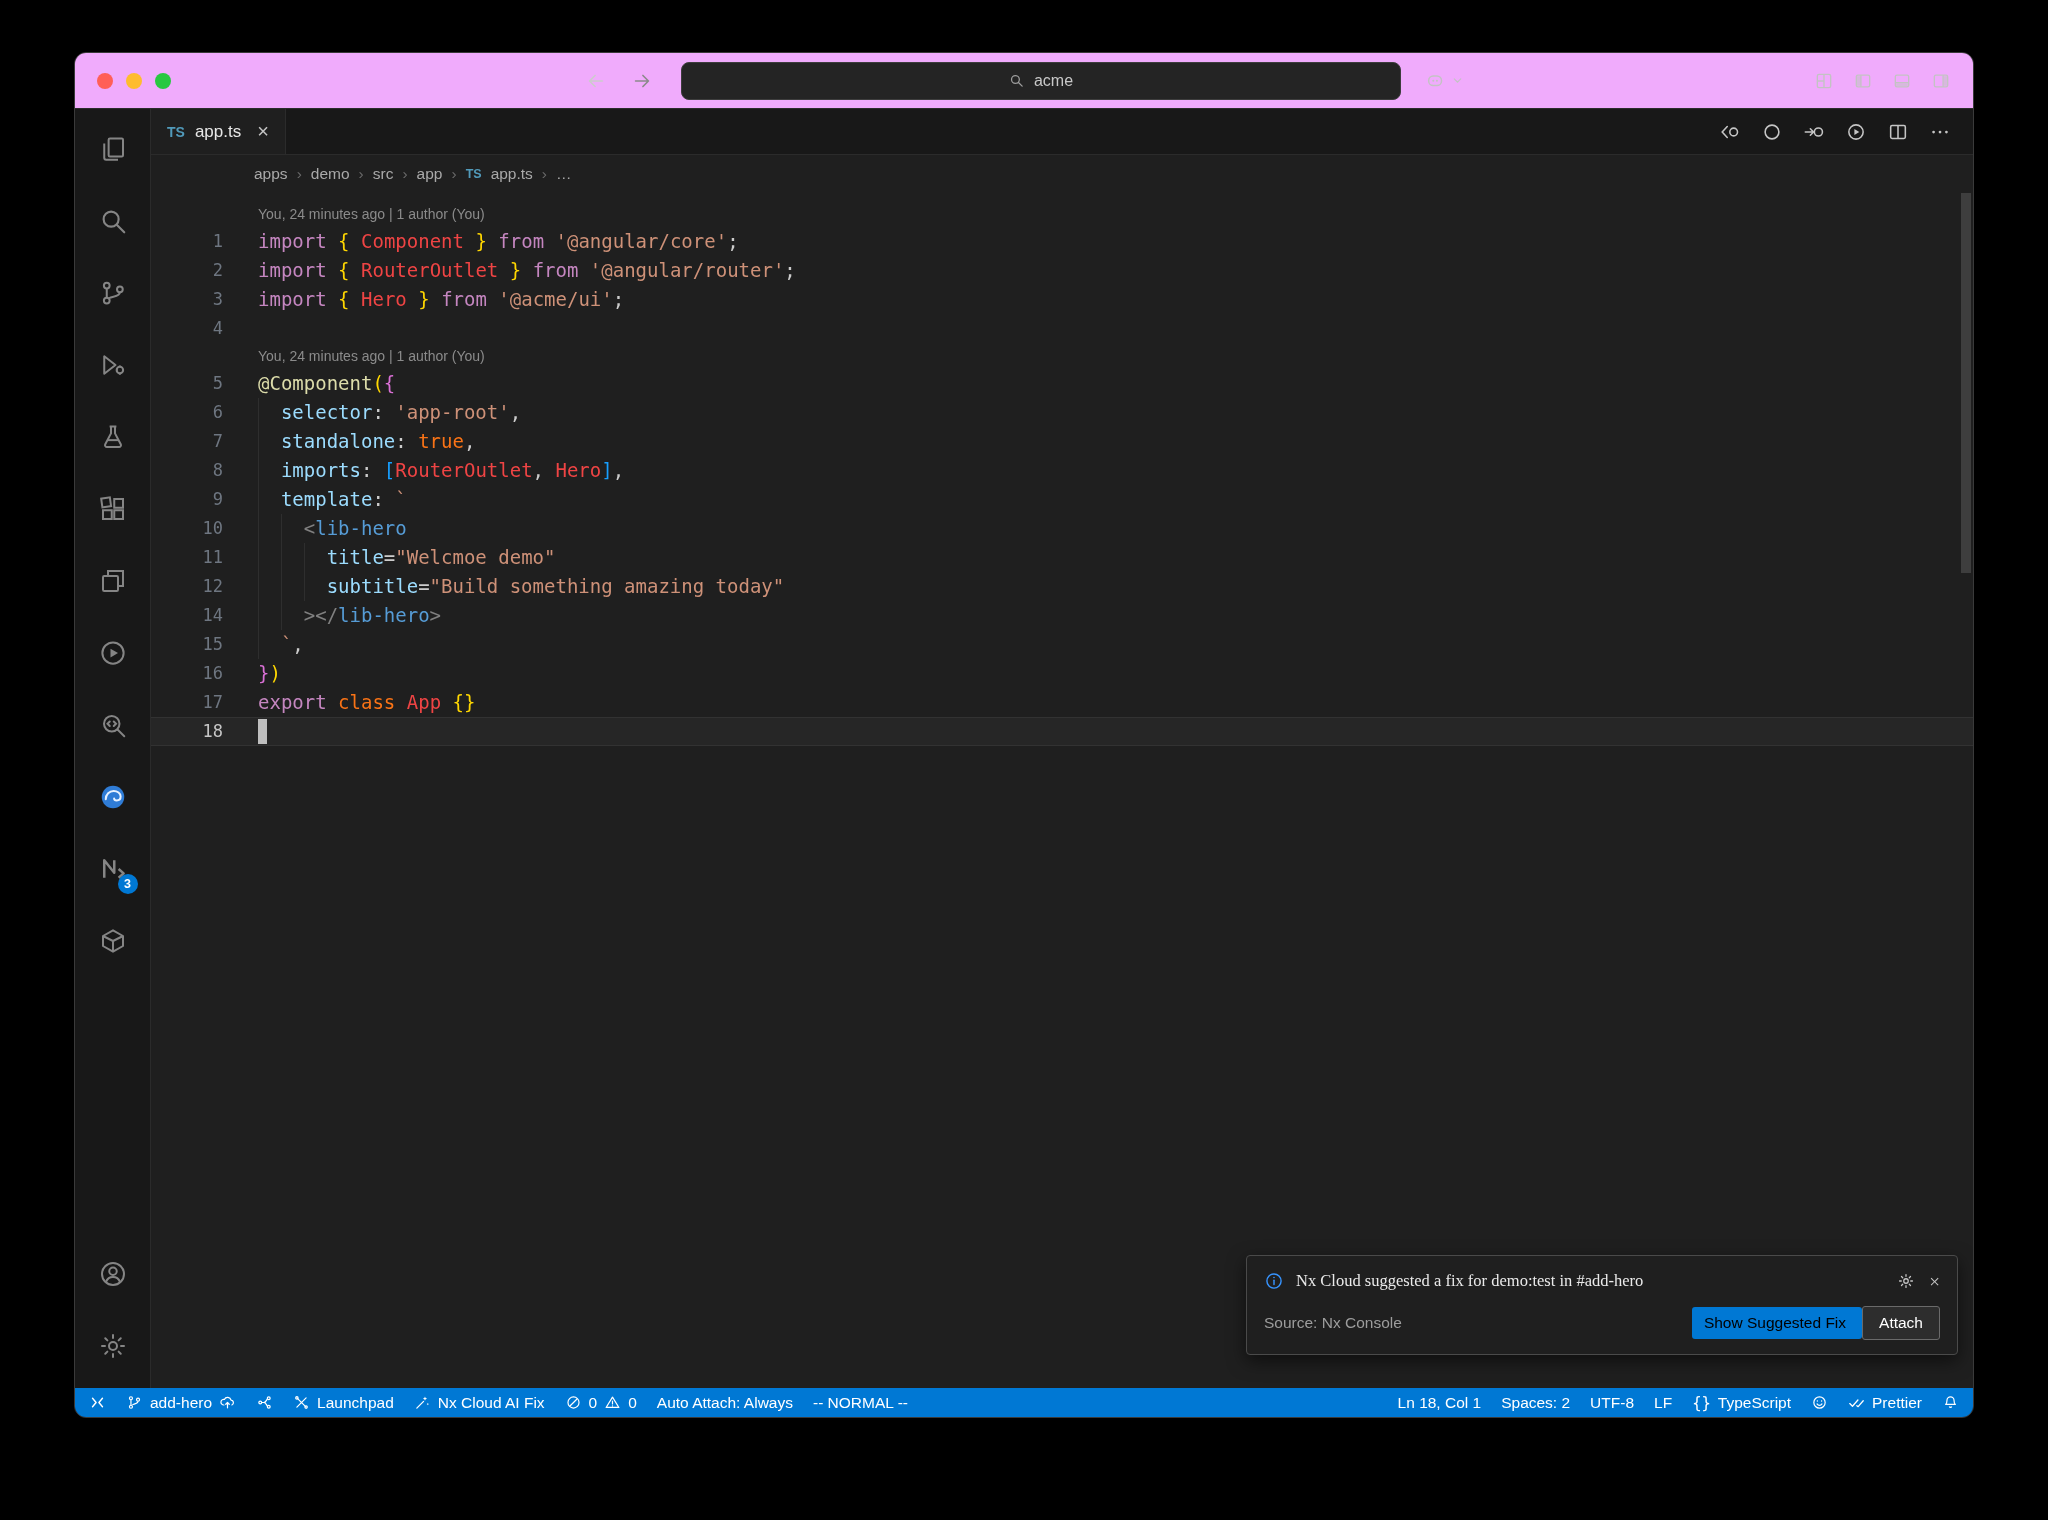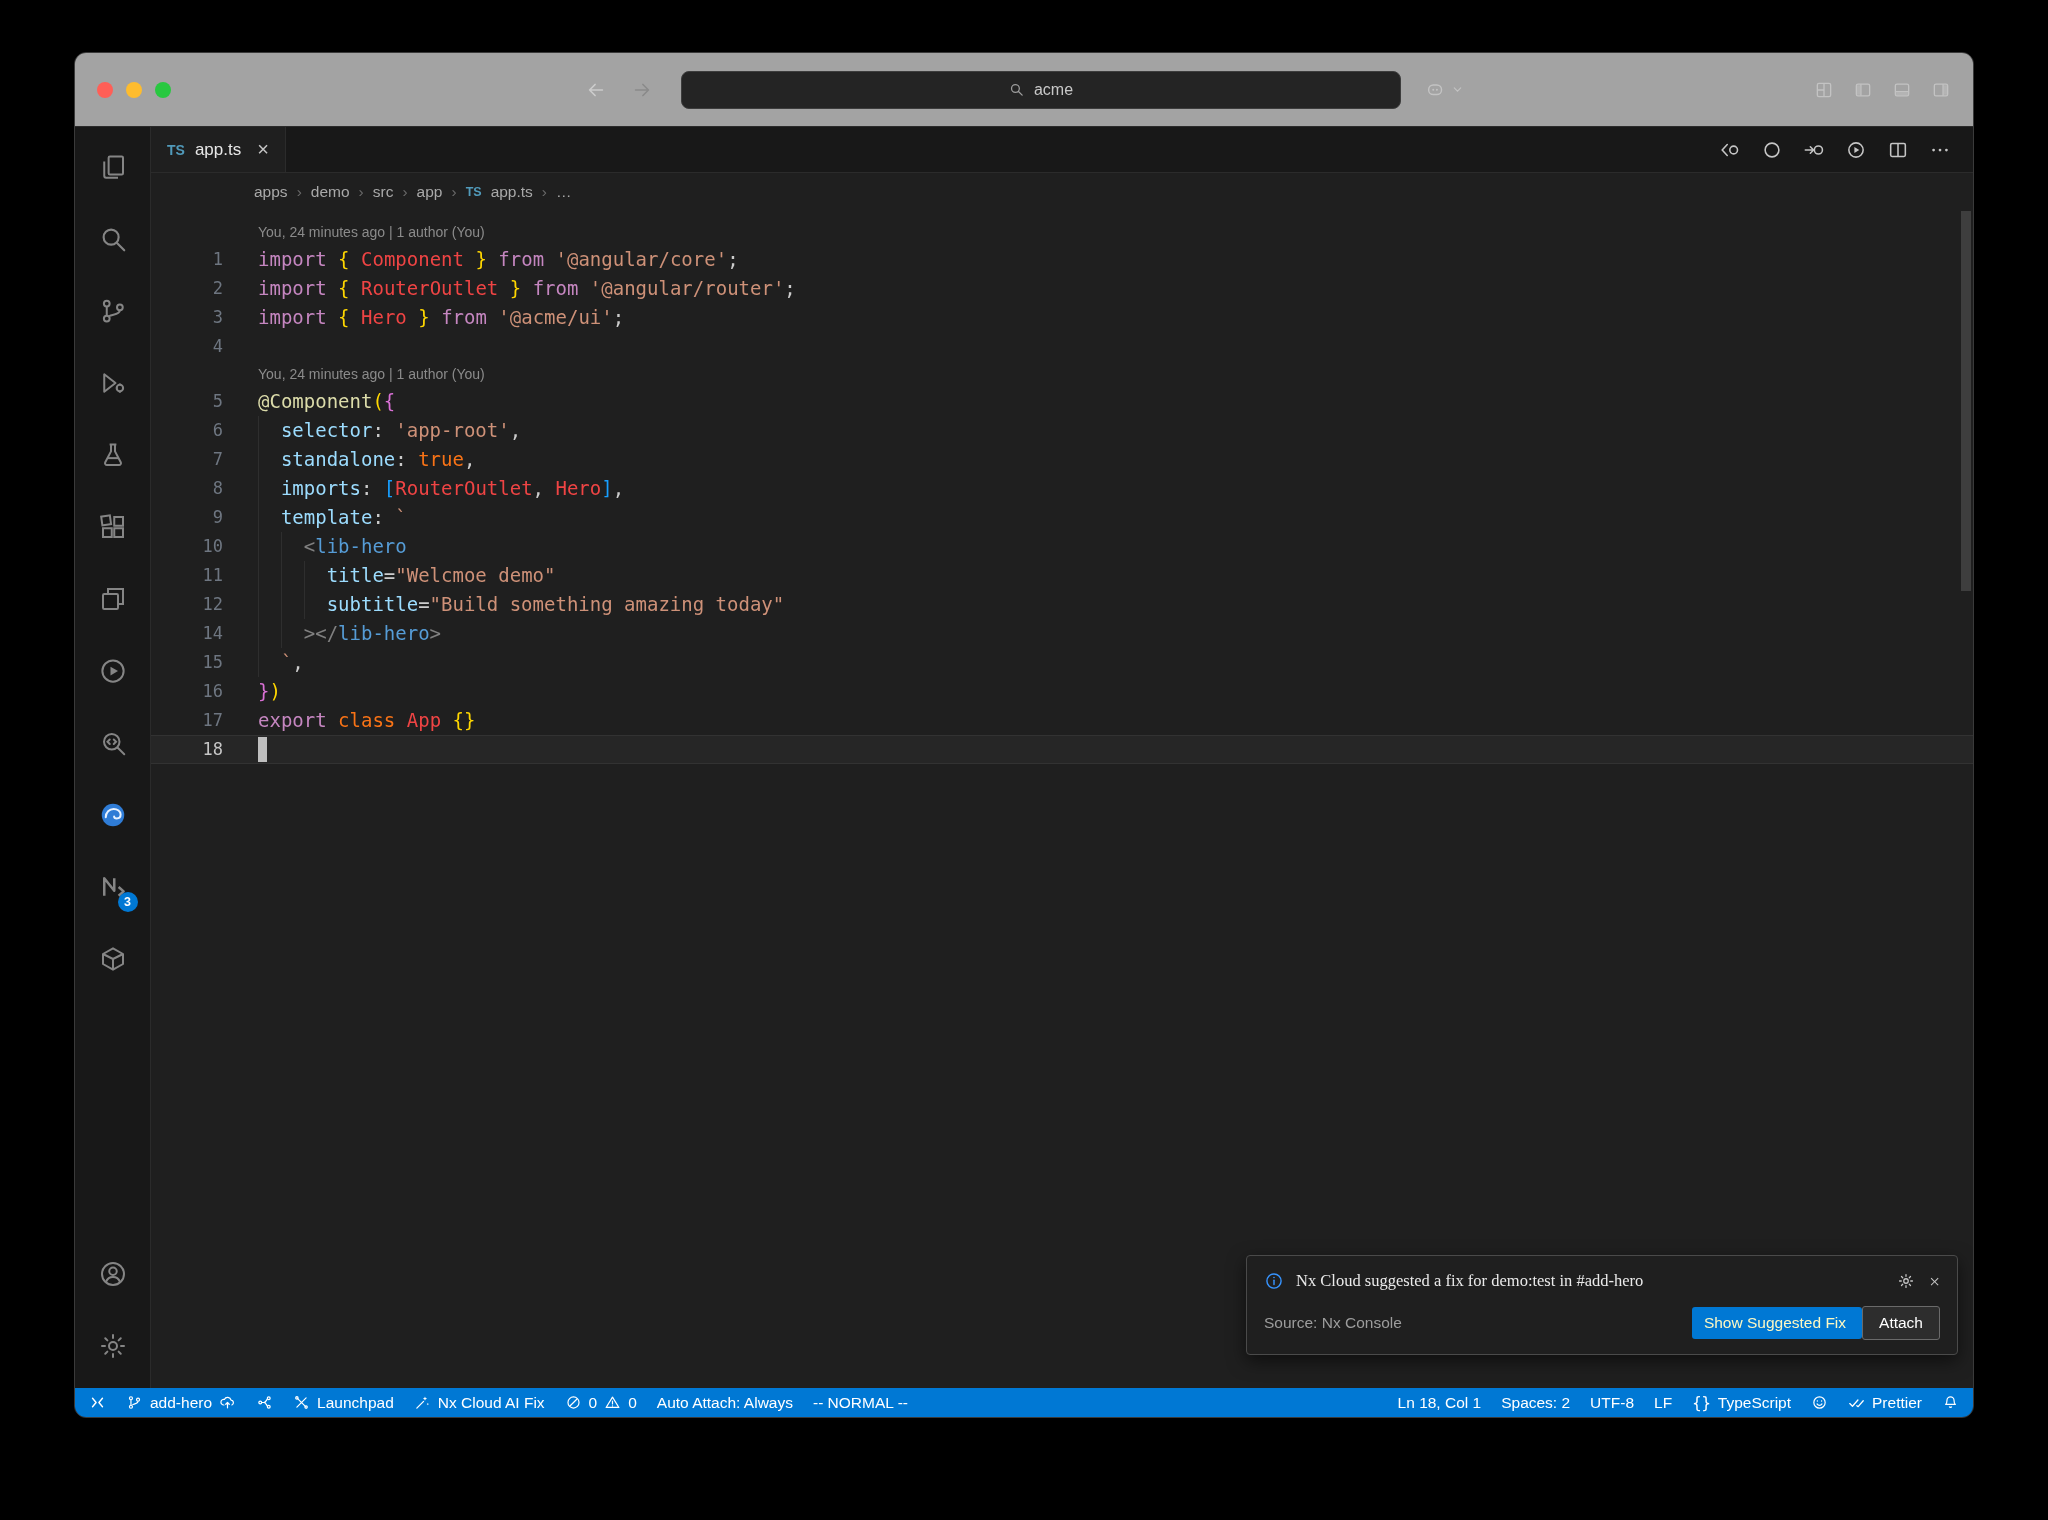--- a/index.html
+++ b/index.html
@@ -4,21 +4,21 @@
 <style>
   * { box-sizing: border-box; margin: 0; padding: 0; }
   html,body { width:2048px; height:1520px; }
   body { background:#000; font-family:"Liberation Sans",sans-serif; position:relative; overflow:hidden; }
 
   .window { position:absolute; left:74px; top:52px; width:1900px; height:1366px;
     background:#1f1f1f; border-radius:12px; border:1px solid #3a3a3a;
     box-shadow:0 30px 80px rgba(0,0,0,.7); display:flex; flex-direction:column; overflow:hidden; }
 
   
-  .titlebar { height:74px; background:#a3a3a3; border-bottom:1px solid #2b2b2b;
+  .titlebar { height:56px; background:#f0abfc; border-bottom:1px solid #2b2b2b;
     display:flex; align-items:center; position:relative; flex:0 0 auto; }
   .traffic { position:absolute; left:22px; top:0; height:100%; display:flex; align-items:center; gap:13px; }
   .tl { width:16px; height:16px; border-radius:50%; cursor:pointer; }
   .tl-close{ background:#ff5f57; } .tl-min{ background:#febc2e; } .tl-max{ background:#28c840; }
   .spacer { flex:1; }
   .nav { display:flex; gap:24px; margin-right:28px; align-items:center; }
   .nav-back { color:#cccccc; } .nav-fwd { color:#8a8a8a; }
   .cc { width:720px; height:38px; background:#242424; border:1px solid #3d3d3d; border-radius:8px;
     display:flex; align-items:center; justify-content:center; gap:9px; color:#c8c8c8; font-size:16px; cursor:pointer; }
   .cc svg { color:#9d9d9d; }
@@ -76,21 +76,21 @@
     border:1px solid #4a4a4a; border-radius:4px; box-shadow:0 6px 18px rgba(0,0,0,.55);
     padding:15px 17px 14px; z-index:5; }
   .toast-row1 { display:flex; align-items:center; gap:12px;font-family:Liberation Serif, serif; }
   .toast-msg { flex:1; color:#eaeaea; font-size:16.5px; }
   .toast-icons { display:flex; gap:14px; color:#c5c5c5; align-items:center; }
   .toast-icons .ticon { cursor:pointer; display:flex; }
   .toast-row2 { display:flex; align-items:center; margin-top:15px; }
   .toast-src { color:#9d9d9d; font-size:15.5px; flex:1; }
   .btn { font-size:15.5px; padding:7px 16px; border-radius:3px; cursor:pointer; border:none;
     font-family:"Liberation Sans",sans-serif; }
-  .btn-primary { background:#0078d4; color:#fef9c3;padding-left:12px; }
+  .btn-primary { background:#0078d4; color:#000000;padding-left:12px; }
   .btn-secondary { background:#2d2d2d; color:#fff; border:1px solid #6a6a6a; }
 
   
   .statusbar { height:29px; background:#0078d4; display:flex; align-items:center;
     color:#fff; font-size:15.5px; flex:0 0 auto; padding:4px 4px; }
   .sb-item { display:flex; align-items:center; gap:7px; padding:0 10px; height:100%;
     white-space:nowrap; cursor:pointer; }
   .sb-item svg { width:17px; height:17px; display:block; }
   .sb-right { margin-left:auto; display:flex; height:100%; }
   .mono { font-family:"DejaVu Sans Mono",monospace; }

